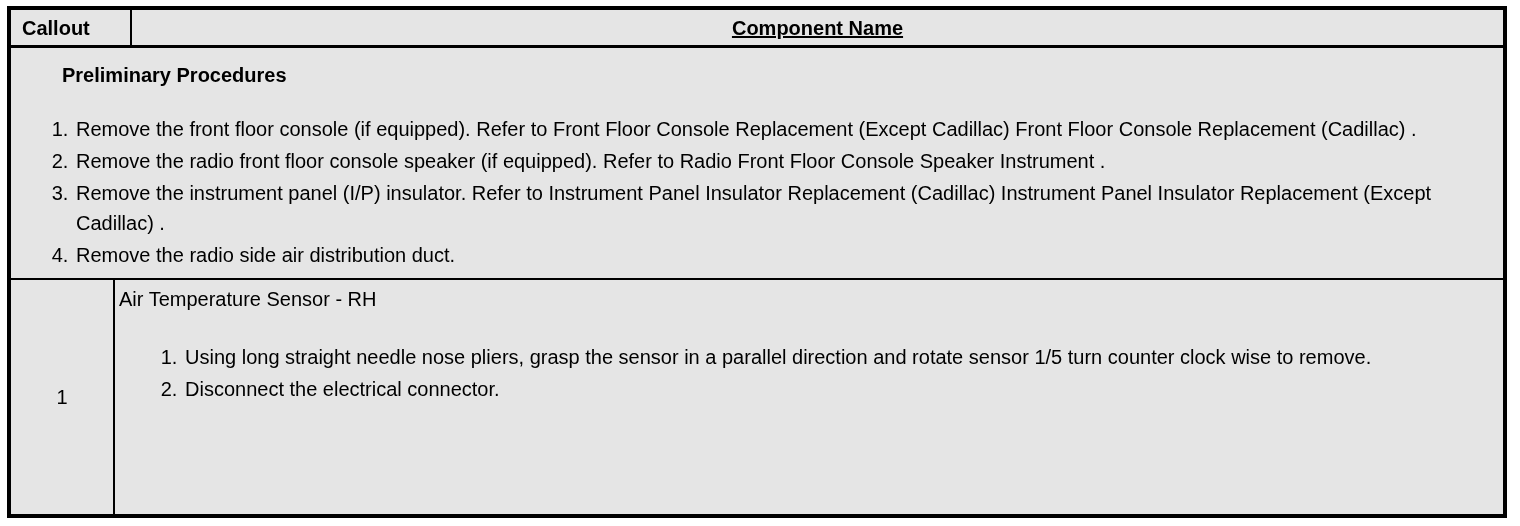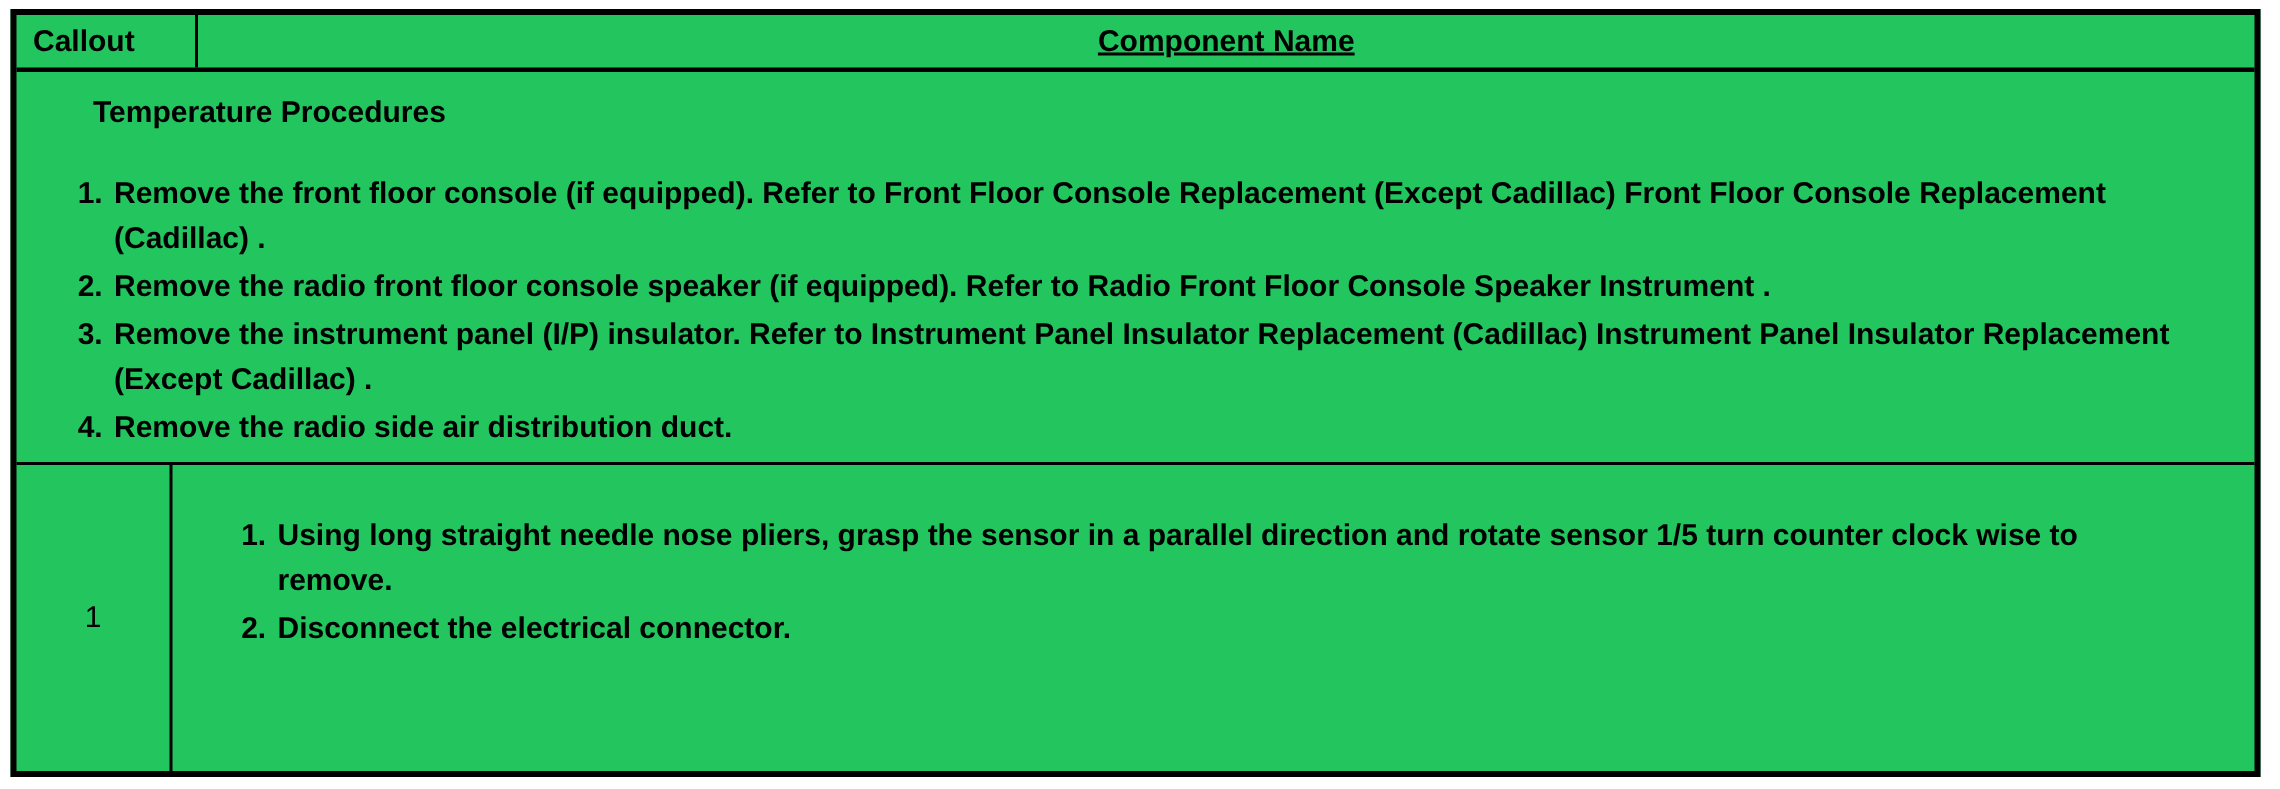--- a/index.html
+++ b/index.html
@@ -20,21 +20,21 @@
   }
   .doc-table {
     position: absolute;
     left: 7px;
     top: 6px;
     right: 13px;
     bottom: 8px;
     border: 4px solid #000000;
     display: flex;
     flex-direction: column;
-    background: #22c55e;
+    background: #e5e5e5;
   }
   
   .header-row {
     display: flex;
     border-bottom: 3px solid #000000;
     flex: 0 0 auto;
   }
   .callout-col {
     width: 102px;
     flex: 0 0 102px;
@@ -57,21 +57,20 @@
     flex: 0 0 auto;
   }
   .prelim-title {
     font-weight: bold;
     margin: 0 0 0 51px;
   }
   ol.doc-list {
     margin: 0;
     padding: 0;
     list-style: decimal outside;
-    font-weight: bold;
   }
   ol.prelim-list {
     margin-top: 24px;
     padding-left: 63px;
   }
   ol.doc-list li {
     margin: 0 0 2px 0;
     padding-left: 2px;
   }
   
@@ -109,32 +108,33 @@
 
 <div class="page">
   <div class="doc-table">
 
     <div class="header-row">
       <div class="callout-col">Callout</div>
       <div class="component-col">Component Name</div>
     </div>
 
     <div class="prelim-row">
-      <div class="prelim-title">Temperature Procedures</div>
+      <div class="prelim-title">Preliminary Procedures</div>
       <ol class="doc-list prelim-list">
         <li>Remove the front floor console (if equipped). Refer to Front Floor Console Replacement (Except Cadillac) Front Floor Console Replacement (Cadillac) .</li>
         <li>Remove the radio front floor console speaker (if equipped). Refer to Radio Front Floor Console Speaker Instrument .</li>
         <li>Remove the instrument panel (I/P) insulator. Refer to Instrument Panel Insulator Replacement (Cadillac) Instrument Panel Insulator Replacement (Except Cadillac) .</li>
         <li>Remove the radio side air distribution duct.</li>
       </ol>
     </div>
 
     <div class="data-row">
       <div class="callout-cell">1</div>
       <div class="component-cell">
+        <div class="component-title">Air Temperature Sensor - RH</div>
         <ol class="doc-list steps-list">
           <li>Using long straight needle nose pliers, grasp the sensor in a parallel direction and rotate sensor 1/5 turn counter clock wise to remove.</li>
           <li>Disconnect the electrical connector.</li>
         </ol>
       </div>
     </div>
 
   </div>
 </div>
 

